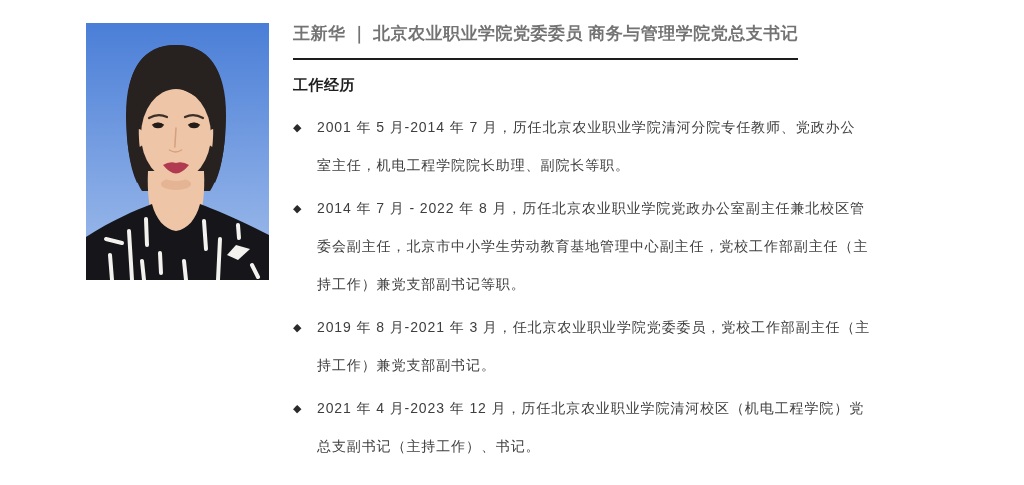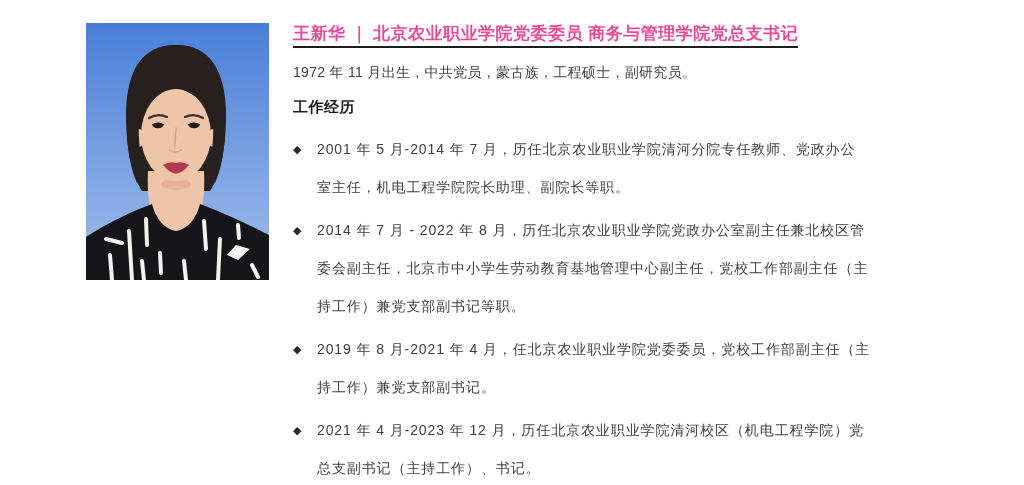--- a/index.html
+++ b/index.html
@@ -24,24 +24,24 @@
     position: absolute;
     left: 293px; top: 16px;
     width: 640px;
   }
   .title {
     display: table;
     margin: 6px 0 0 0;
     font-size: 17px;
     line-height: 24px;
     font-weight: 700;
-    color: #ec4899;
+    color: #737373;
     letter-spacing: 0.5px;
     white-space: nowrap;
-    padding-bottom: 0;
+    padding-bottom: 12px;
     border-bottom: 2px solid #1d1d1d;
   }
   .summary {
     margin: 15px 0 0 0;
     font-size: 14px;
     line-height: 19px;
     color: #3e3e3e;
     letter-spacing: 0.3px;
     white-space: nowrap;
   }
@@ -126,38 +126,37 @@
         <path d="M 134,216 L 132,257"></path>
         <path d="M 152,202 L 153,215"></path>
         <path d="M 166,242 L 172,254"></path>
       </g>
       <polygon clip-path="url(#clothClip)" fill="var(--c-pattern, #f4f2ef)" points="141,232 150,222 164,226 152,237"></polygon>
     </svg>
   </div>
 
   <div class="content">
     <h1 class="title">王新华 ｜ 北京农业职业学院党委委员 商务与管理学院党总支书记</h1>
-    <p class="summary">1972 年 11 月出生，中共党员，蒙古族，工程硕士，副研究员。</p>
     <h2 class="section-heading">工作经历</h2>
 
     <div class="bullets">
       <div class="bullet">
         <span class="marker">◆</span>
         <span class="btext">2001 年 5 月-2014 年 7 月，历任北京农业职业学院清河分院专任教师、党政办公
 室主任，机电工程学院院长助理、副院长等职。</span>
       </div>
       <div class="bullet">
         <span class="marker">◆</span>
         <span class="btext">2014 年 7 月 - 2022 年 8 月，历任北京农业职业学院党政办公室副主任兼北校区管
 委会副主任，北京市中小学生劳动教育基地管理中心副主任，党校工作部副主任（主
 持工作）兼党支部副书记等职。</span>
       </div>
       <div class="bullet">
         <span class="marker">◆</span>
-        <span class="btext">2019 年 8 月-2021 年 4 月，任北京农业职业学院党委委员，党校工作部副主任（主
+        <span class="btext">2019 年 8 月-2021 年 3 月，任北京农业职业学院党委委员，党校工作部副主任（主
 持工作）兼党支部副书记。</span>
       </div>
       <div class="bullet">
         <span class="marker">◆</span>
         <span class="btext">2021 年 4 月-2023 年 12 月，历任北京农业职业学院清河校区（机电工程学院）党
 总支副书记（主持工作）、书记。</span>
       </div>
     </div>
   </div>
 

